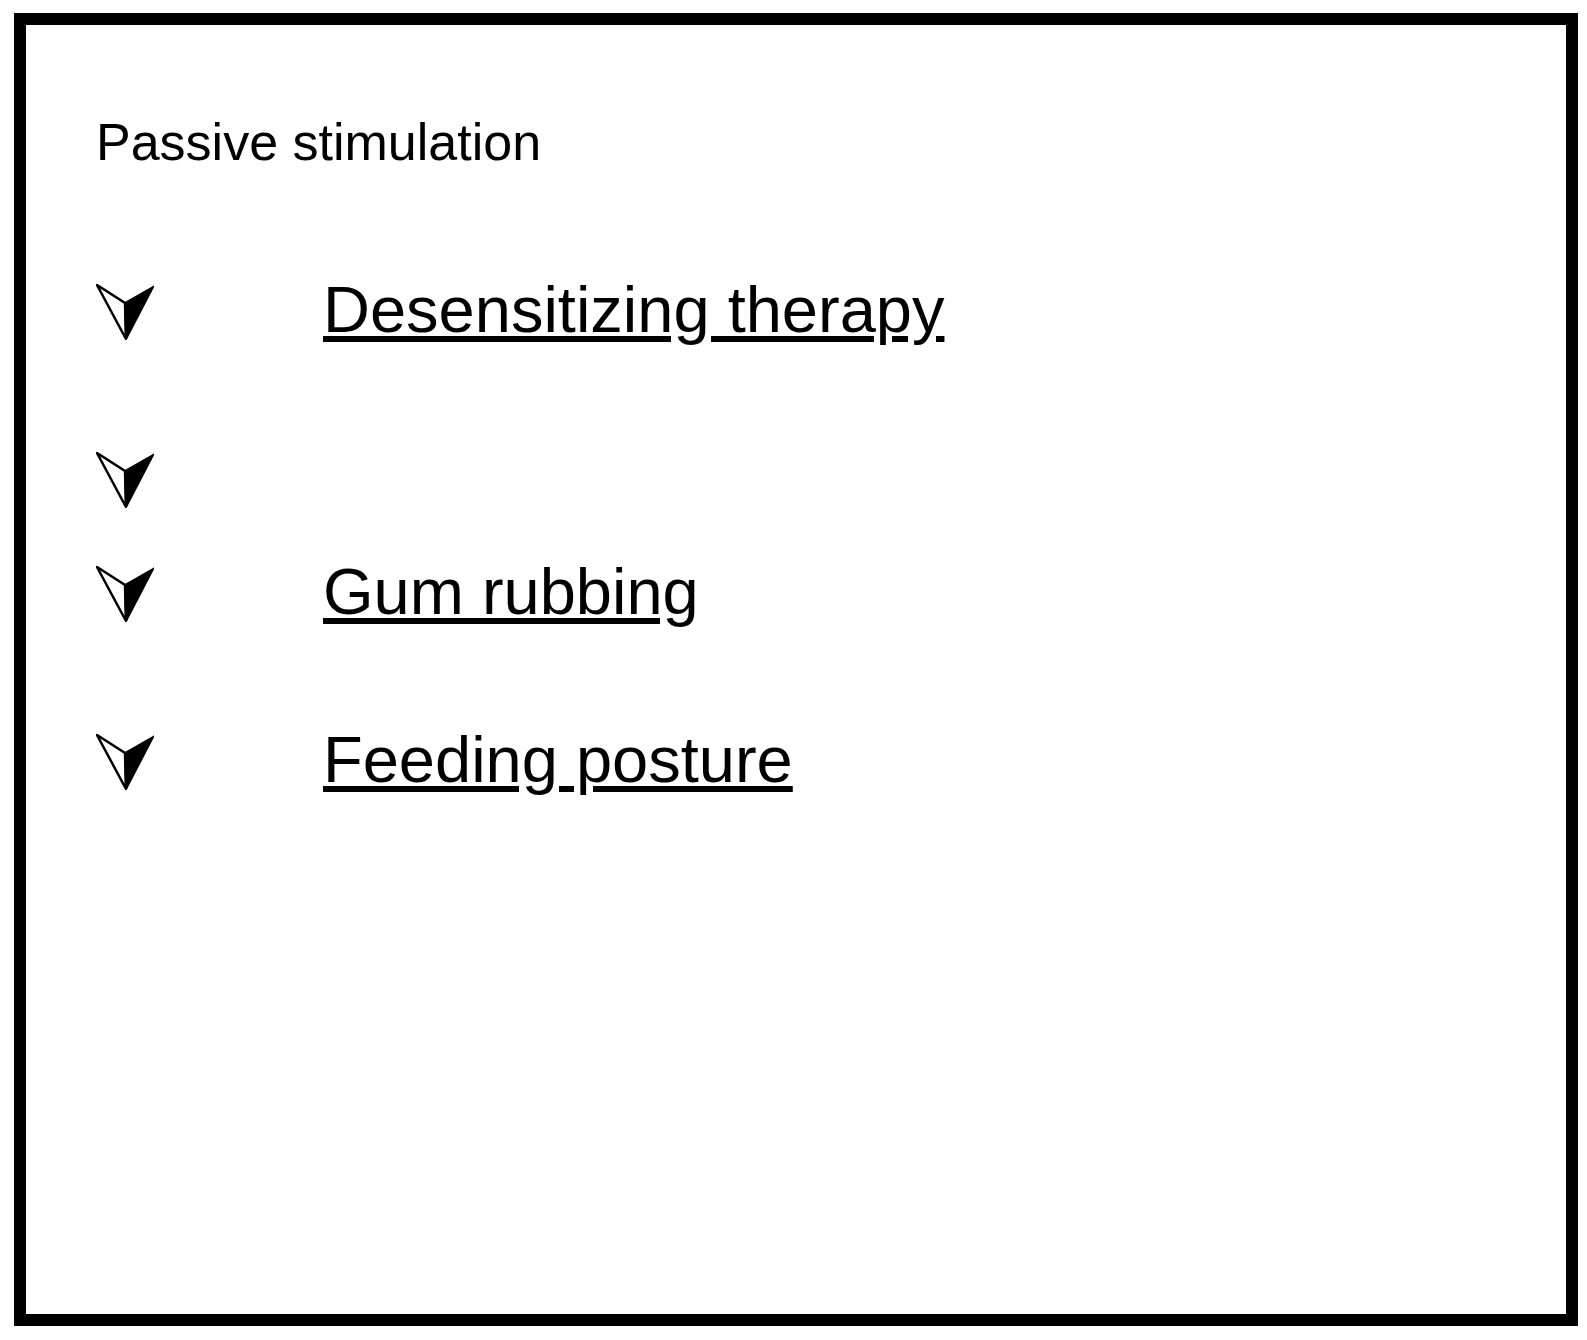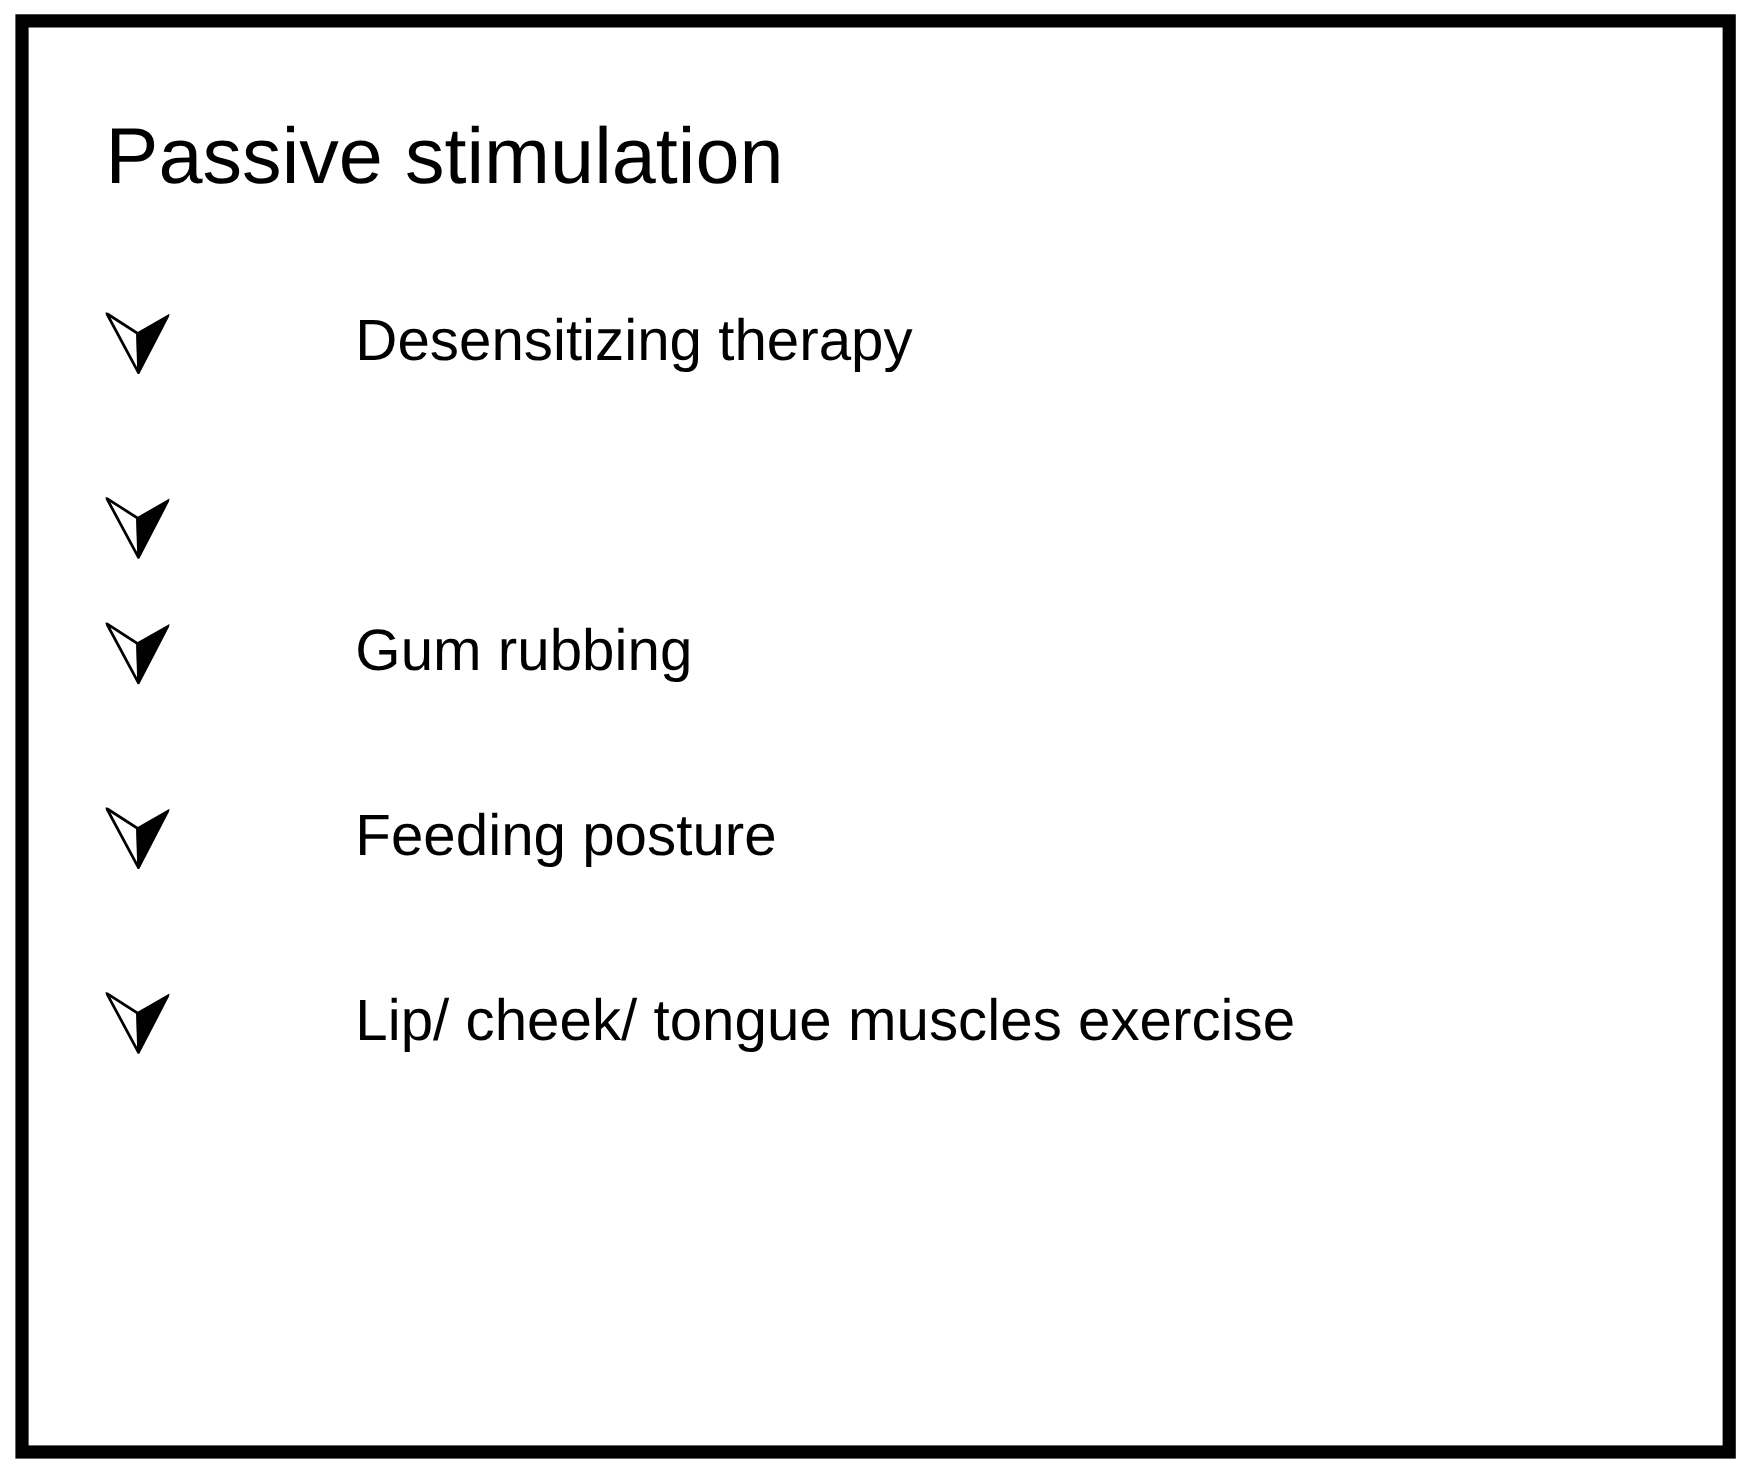--- a/index.html
+++ b/index.html
@@ -28,21 +28,21 @@
   .content {
     position: absolute;
     left: 0;
     top: 0;
     right: 0;
     bottom: 0;
     padding: 33px 64px 0 70px;
     box-sizing: border-box;
   }
   .page-title {
-    font-size: 72px;
+    font-size: 52px;
     line-height: 168px;
     white-space: nowrap;
   }
   .list {
     margin: 0;
     padding: 0;
   }
   .list-item {
     display: flex;
     align-items: flex-start;
@@ -50,22 +50,23 @@
   .bullet {
     flex: 0 0 227px;
     width: 227px;
   }
   .bullet svg {
     display: block;
     margin-top: 58px;
   }
   .item-label {
     flex: 1 1 auto;
-    font-size: 53px;
+    font-size: 65px;
     line-height: 168px;
+    text-decoration: underline;
   }
   .item-label.justified {
     text-align: justify;
     text-align-last: left;
   }
 </style>
 </head>
 <body>
 
 <div class="frame">
@@ -107,25 +108,16 @@
       <div class="list-item">
         <span class="bullet">
           <svg width="58" height="56" viewBox="0 0 58 56" xmlns="http://www.w3.org/2000/svg">
             <path d="M1,1 L29,19 L30,55 Z" fill="#ffffff" stroke="#000000" stroke-width="2.5" stroke-linejoin="miter"></path>
             <path d="M57,3 L29,19 L30,55 Z" fill="#000000" stroke="#000000" stroke-width="2"></path>
           </svg>
         </span>
         <span class="item-label">Feeding posture</span>
       </div>
 
-      <div class="list-item">
-        <span class="bullet">
-          <svg width="58" height="56" viewBox="0 0 58 56" xmlns="http://www.w3.org/2000/svg">
-            <path d="M1,1 L29,19 L30,55 Z" fill="#ffffff" stroke="#000000" stroke-width="2.5" stroke-linejoin="miter"></path>
-            <path d="M57,3 L29,19 L30,55 Z" fill="#000000" stroke="#000000" stroke-width="2"></path>
-          </svg>
-        </span>
-        <span class="item-label justified">Lip/ cheek/ tongue muscles exercise</span>
-      </div>
 
     </div>
   </div>
 </div>
 
 </body></html>

